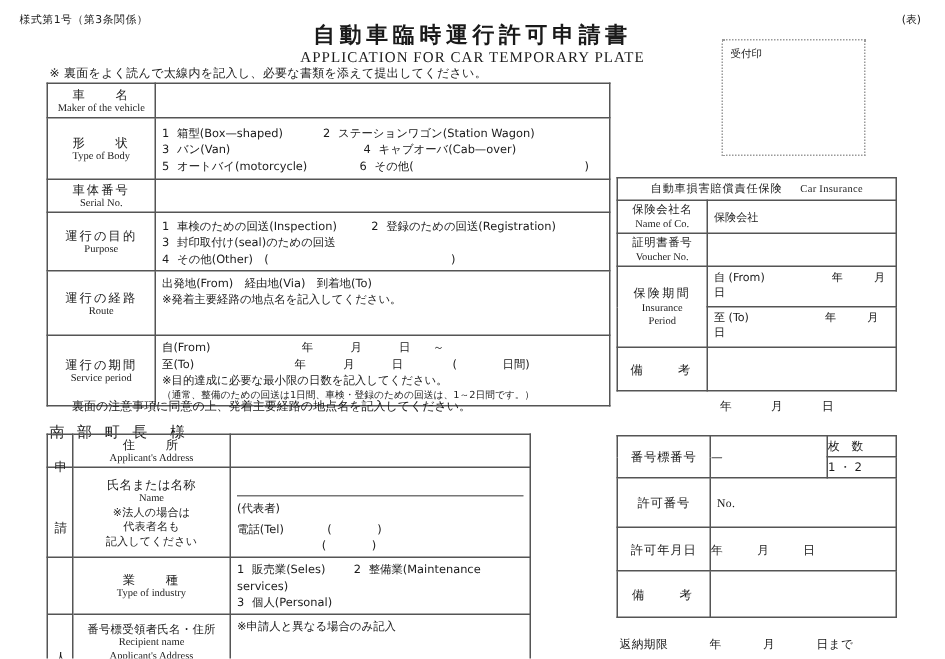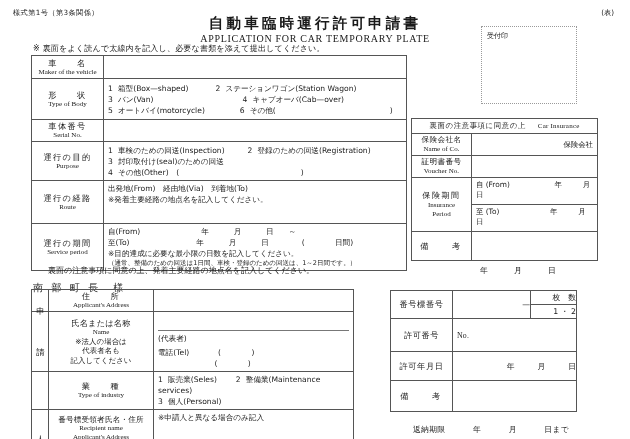--- a/index.html
+++ b/index.html
@@ -6,21 +6,21 @@
   body{
     width:630px;height:439px;
     background:#ffffff;
     font-family:"DejaVu Sans","Liberation Sans",sans-serif;
     color:#1a1a1a;
     position:relative;
     overflow:hidden;
   }
   .page{position:relative;width:630px;height:439px;}
   .en{font-family:"Liberation Serif","DejaVu Serif",serif;letter-spacing:.2px;}
-  .ctr{text-align:right;}
+  .ctr{text-align:left;}
 
   
   .form-no{
     position:absolute;left:13px;top:8px;
     font-size:7.2px;letter-spacing:.4px;
   }
   .omote{
     position:absolute;right:16px;top:8px;
     font-size:7.2px;
   }
@@ -93,21 +93,21 @@
   .vert{
     writing-mode:vertical-rl;
     text-orientation:upright;
     font-size:8.4px;
     letter-spacing:1px;
     display:block;
     margin:0 auto;
   }
 
   
-  #permit-table{left:390px;top:290px;width:186px;border-radius:28px;}
+  #permit-table{left:411px;top:290px;width:186px;border-radius:28px;}
   #permit-table td{font-size:7.8px;}
 
   
   .line-date{
     position:absolute;
     font-size:7.8px;letter-spacing:.4px;
   }
   .apply-text{
     position:absolute;left:48px;top:265px;
     font-size:8px;
@@ -252,21 +252,21 @@
 
   <table class="tbl outer" id="ins-table">
     <colgroup>
         <col style="width:60px">
         <col style="width:126px">
       </colgroup>
 
     <tbody>
         <tr>
       <td class="ins-head" colspan="2">
-        <span>裏面の注意事項に同意の上</span>
+        <span>自動車損害賠償責任保険</span>
         <span class="sp" style="width:6px"></span>
         <span class="en" style="font-size:7px">Car Insurance</span>
       </td>
     </tr>
 
     <tr>
       <td class="lbl" style="height:19px">
         <span class="j" style="font-size:7.6px;letter-spacing:.4px">保険会社名</span>
         <span class="e">Name of Co.</span>
       </td>

